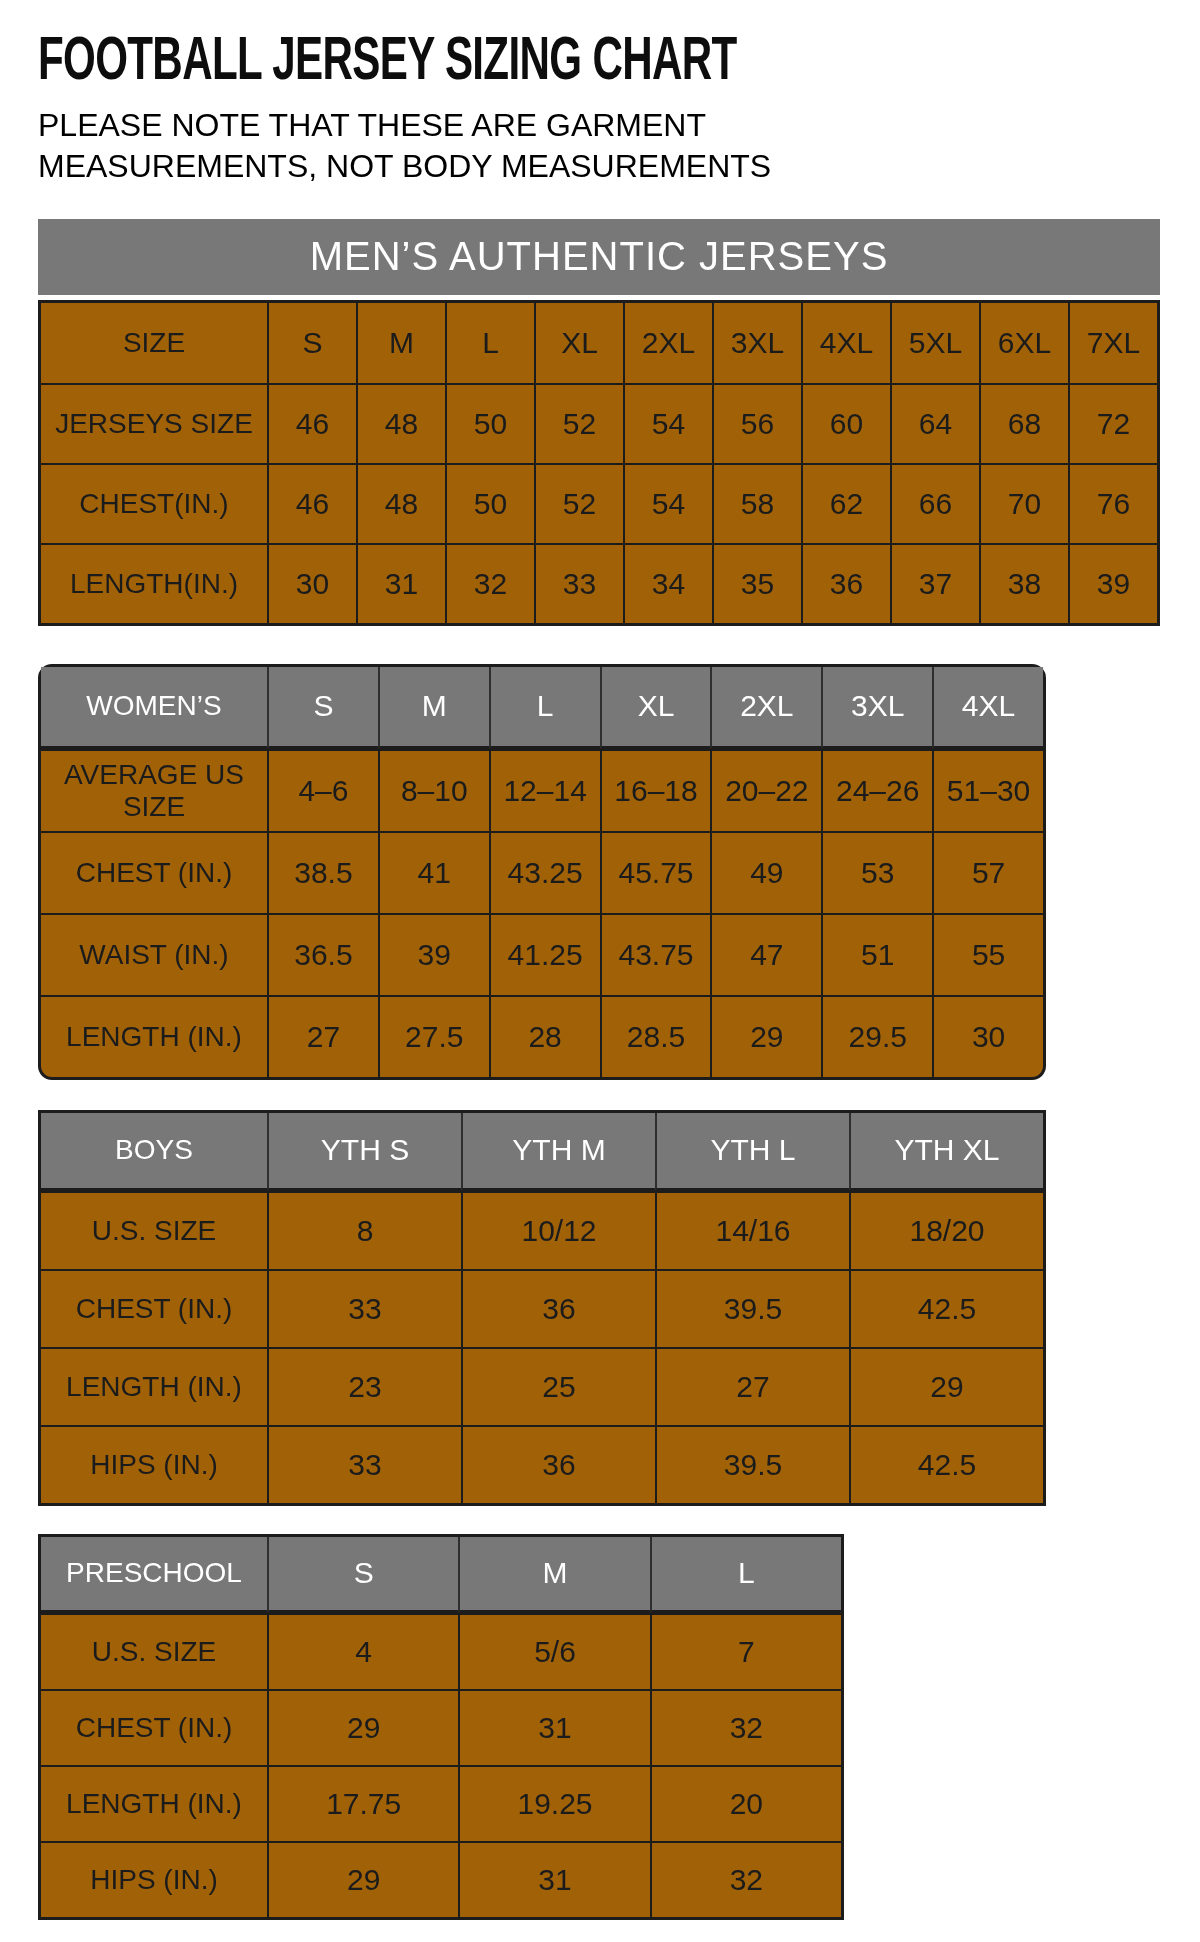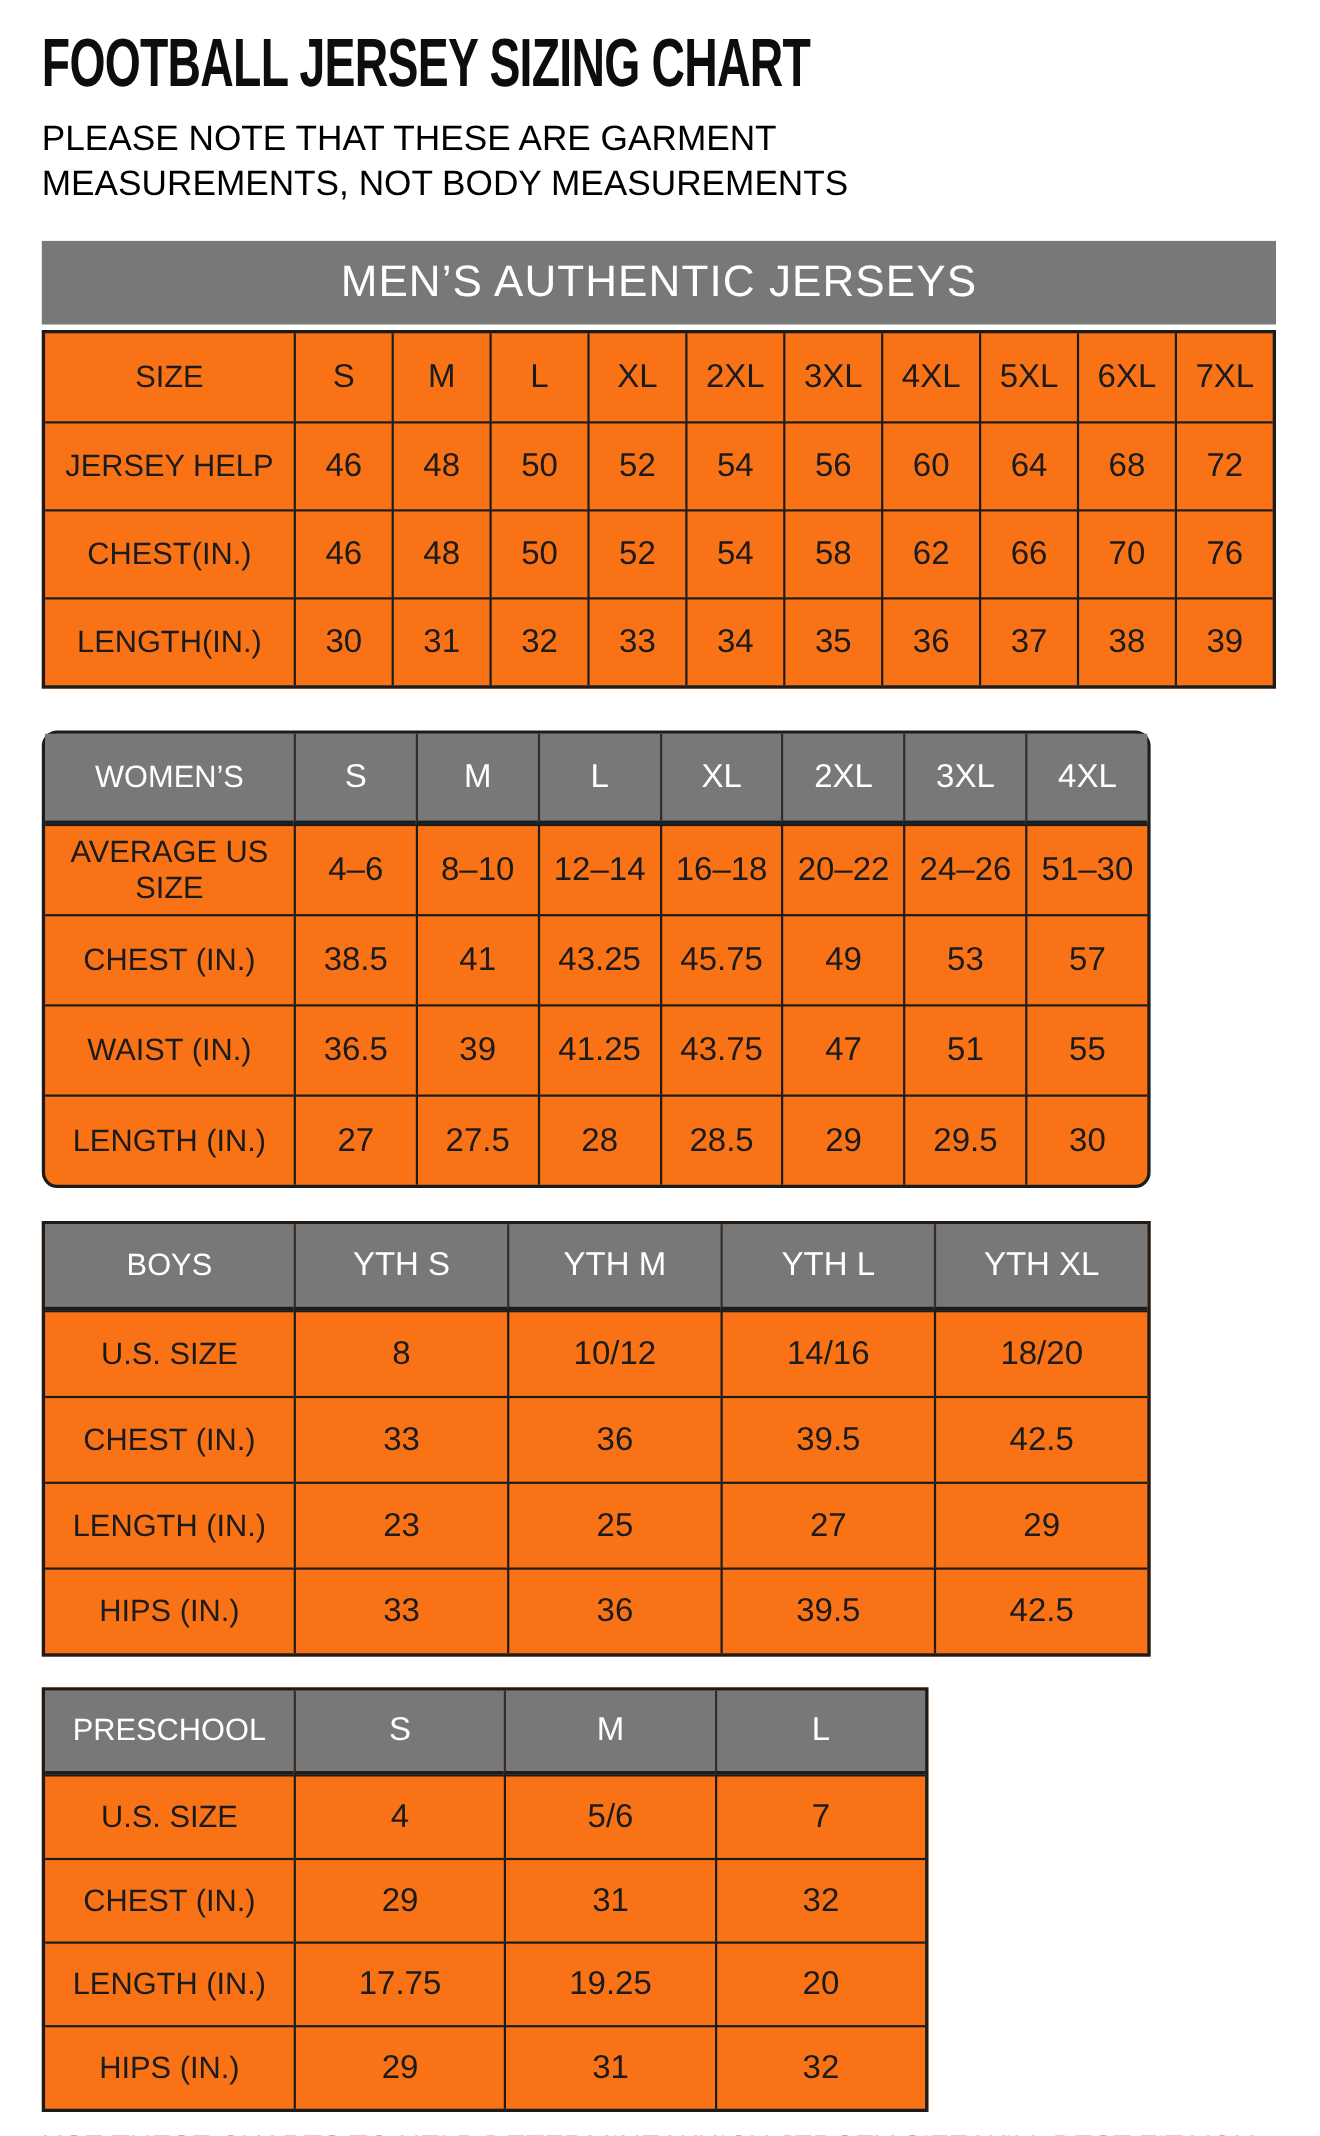--- a/index.html
+++ b/index.html
@@ -47,21 +47,21 @@
     align-items: center;
     justify-content: center;
     font-size: 40px;
     letter-spacing: 1px;
     margin-bottom: 5px;
   }
 
   .grid {
     display: grid;
     border: 3px solid #1c1c1c;
-    background: #f97316;
+    background: #a16207;
     box-sizing: border-box;
   }
   .cell {
     display: flex;
     align-items: center;
     justify-content: center;
     text-align: center;
     border-left: 2px solid #1c1c1c;
     border-top: 2px solid #1c1c1c;
     font-size: 30px;
@@ -115,21 +115,21 @@
           <div class="cell hcell">S</div>
           <div class="cell hcell">M</div>
           <div class="cell hcell">L</div>
           <div class="cell hcell">XL</div>
           <div class="cell hcell">2XL</div>
           <div class="cell hcell">3XL</div>
           <div class="cell hcell">4XL</div>
           <div class="cell hcell">5XL</div>
           <div class="cell hcell">6XL</div>
           <div class="cell hcell">7XL</div>
-          <div class="cell label-cell first-col">JERSEY HELP</div>
+          <div class="cell label-cell first-col">JERSEYS SIZE</div>
           <div class="cell">46</div>
           <div class="cell">48</div>
           <div class="cell">50</div>
           <div class="cell">52</div>
           <div class="cell">54</div>
           <div class="cell">56</div>
           <div class="cell">60</div>
           <div class="cell">64</div>
           <div class="cell">68</div>
           <div class="cell">72</div>

